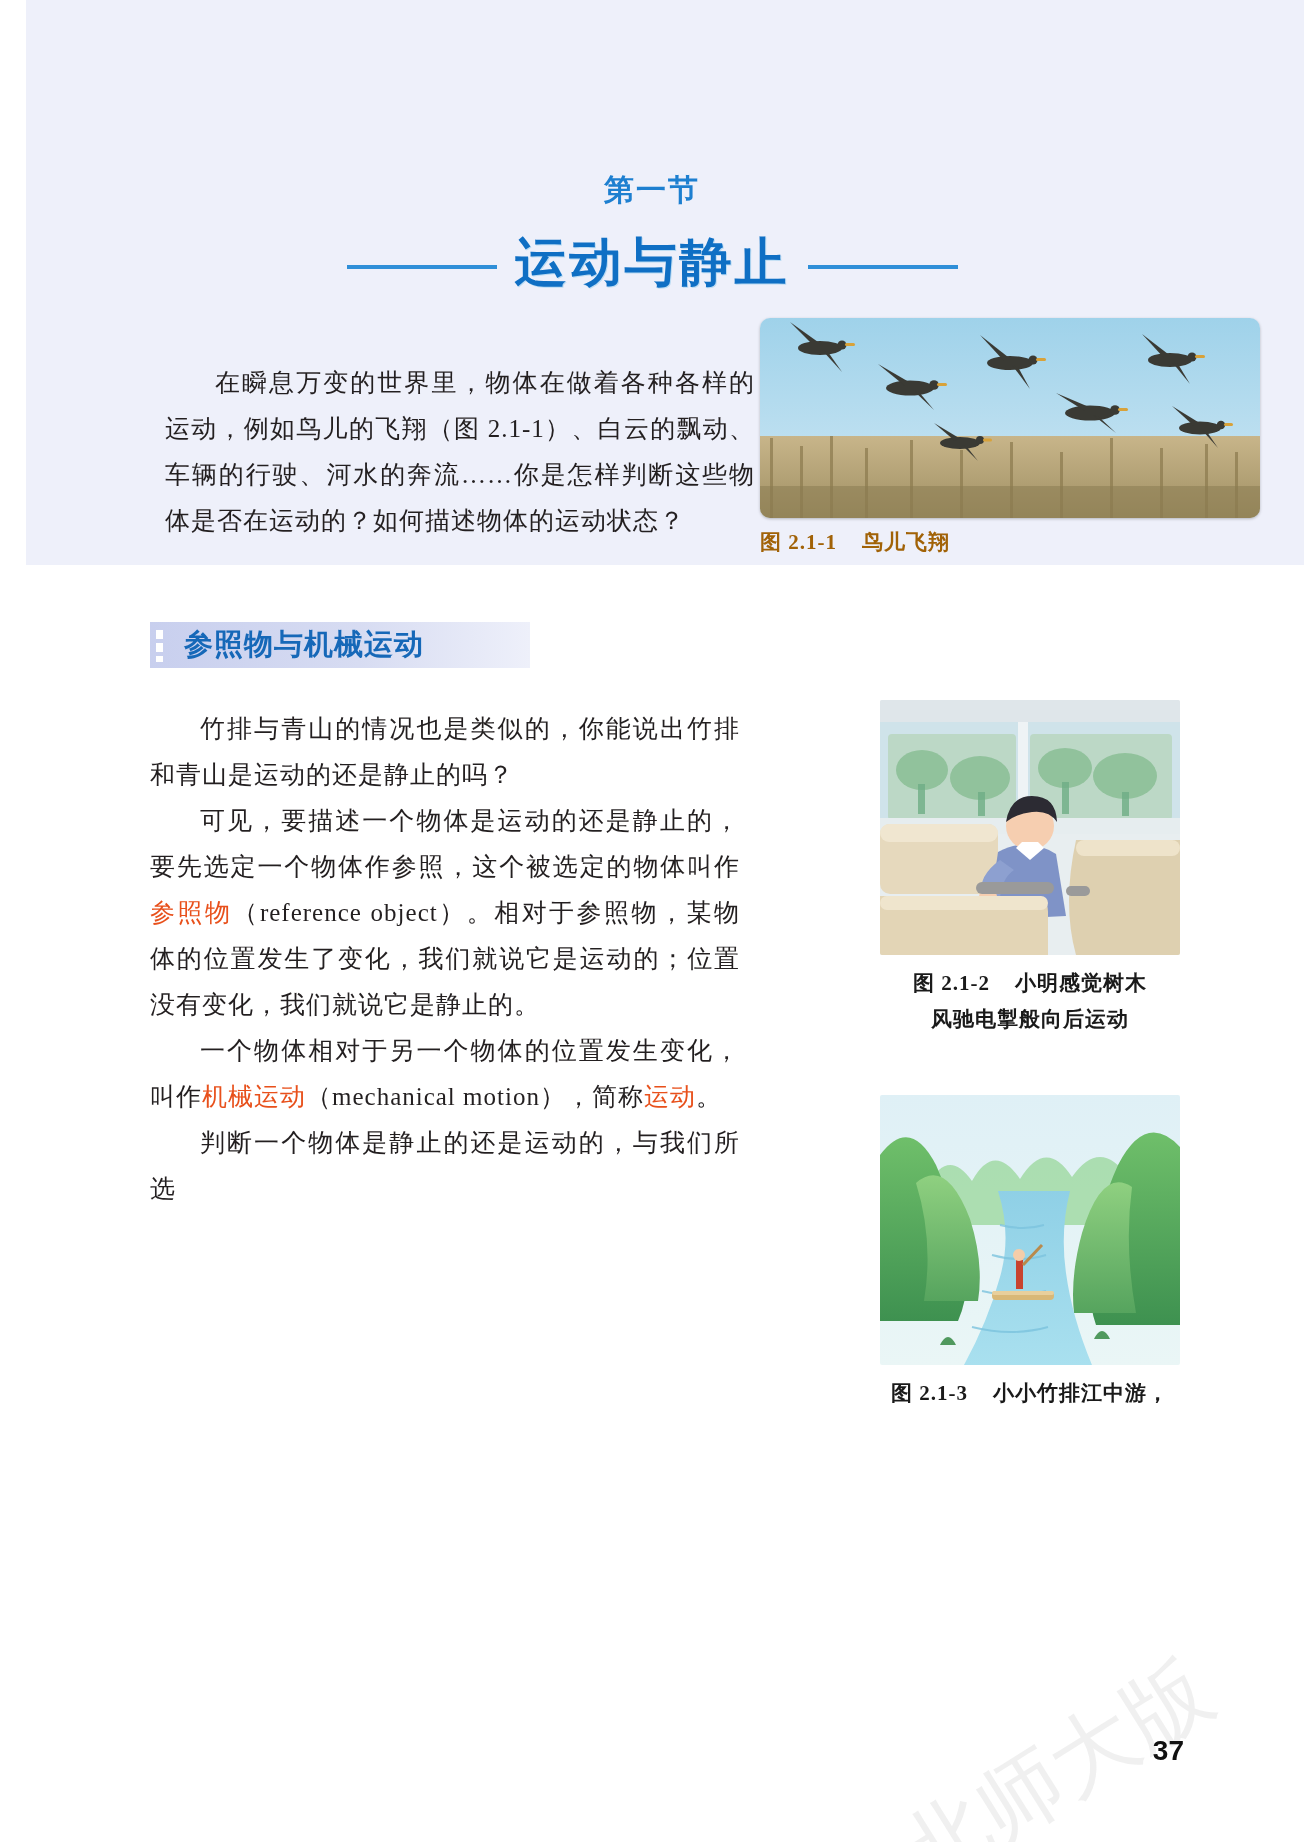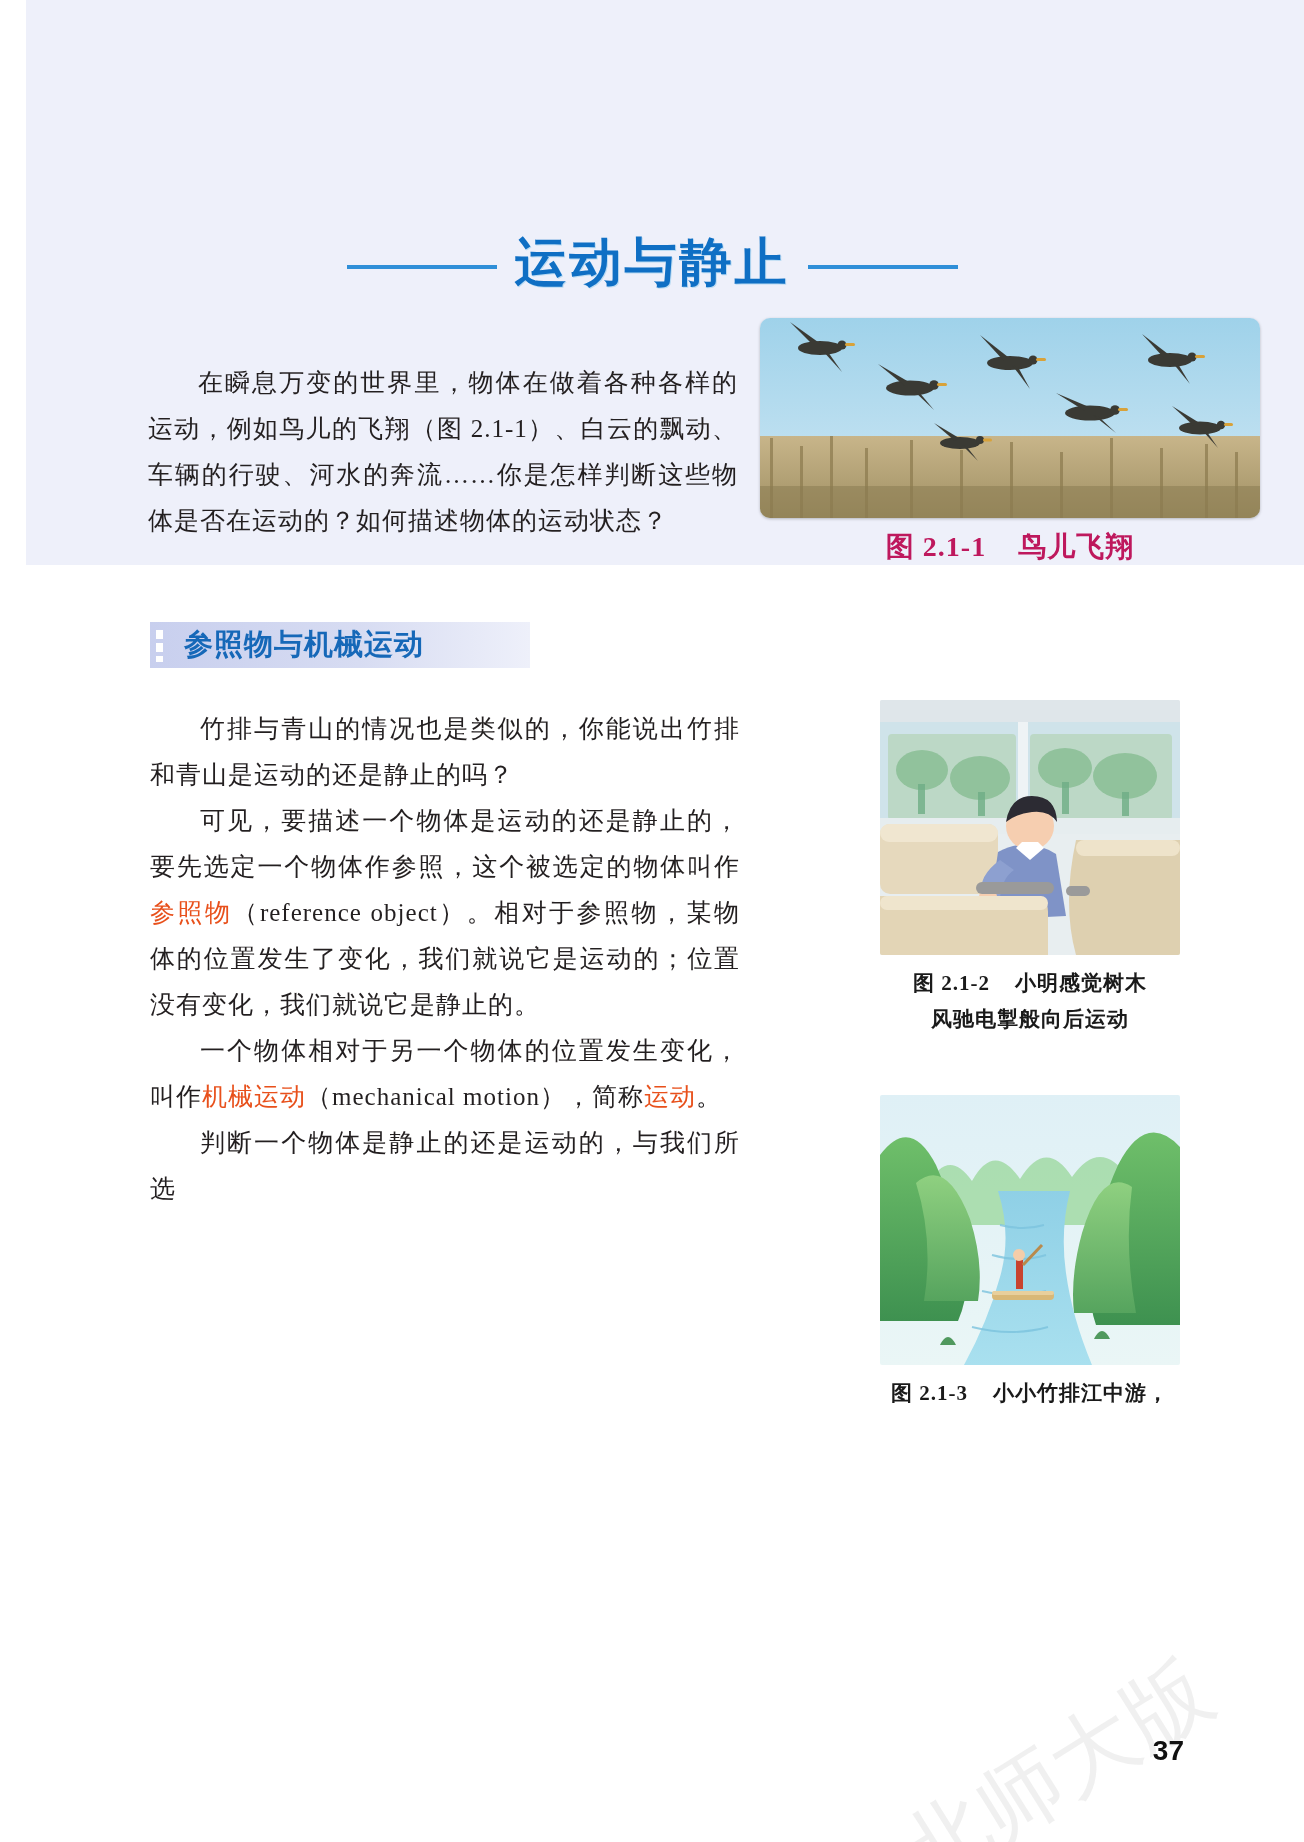--- a/index.html
+++ b/index.html
@@ -74,21 +74,21 @@
     font-family: "Liberation Sans", sans-serif;
     font-weight: bold;
     font-size: 52px;
     letter-spacing: 3px;
     text-shadow: 1px 1px 0 #bcdcf3;
   }
 
   
   .intro-text {
     position: absolute;
-    left: 148px;
+    left: 165px;
     top: 360px;
     width: 590px;
     font-size: 25px;
     line-height: 46px;
     color: #231f20;
     text-align: justify;
     font-family: "Liberation Serif", serif;
     letter-spacing: 1px;
   }
   .indent { text-indent: 2em; }
@@ -103,23 +103,23 @@
     border-radius: 10px;
     overflow: hidden;
     box-shadow: 0 1px 3px rgba(0,0,0,.25);
   }
   .fig1 svg { display: block; }
   .fig1-cap {
     position: absolute;
     left: 760px;
     top: 528px;
     width: 500px;
-    text-align: center;
-    font-size: 28px;
-    color: #be185d;
+    text-align: left;
+    font-size: 21px;
+    color: #a16207;
     font-family: "Liberation Serif", serif;
     font-weight: bold;
     letter-spacing: 1px;
   }
 
   
   .sec-head {
     position: absolute;
     left: 150px;
     top: 622px;
@@ -240,20 +240,21 @@
     pointer-events: none;
   }
 </style>
 </head>
 <body>
 
 <div class="page-wrap">
 
   <div class="intro-band"></div>
 
+  <div class="sec-label">第一节</div>
 
   <div class="title-row">
     <span class="title-rule left"></span>
     <span class="main-title">运动与静止</span>
     <span class="title-rule right"></span>
   </div>
 
   <div class="intro-text indent">在瞬息万变的世界里，物体在做着各种各样的运动，例如鸟儿的飞翔（图 2.1-1）、白云的飘动、车辆的行驶、河水的奔流……你是怎样判断这些物体是否在运动的？如何描述物体的运动状态？</div>
 
   <div class="fig1">

